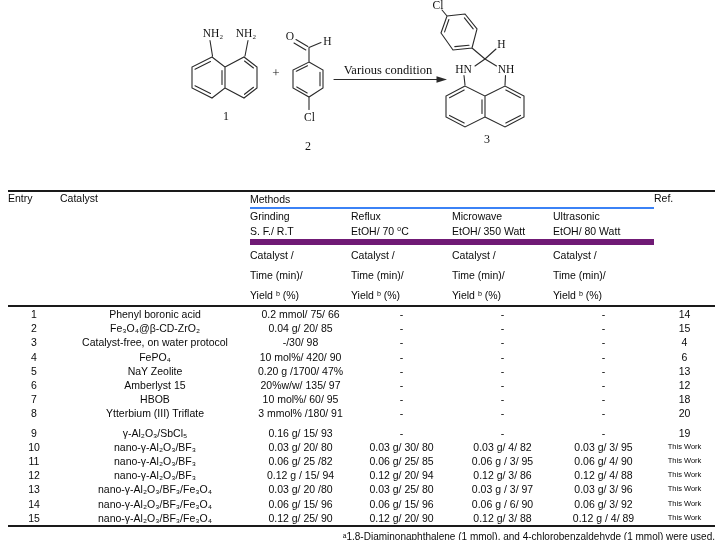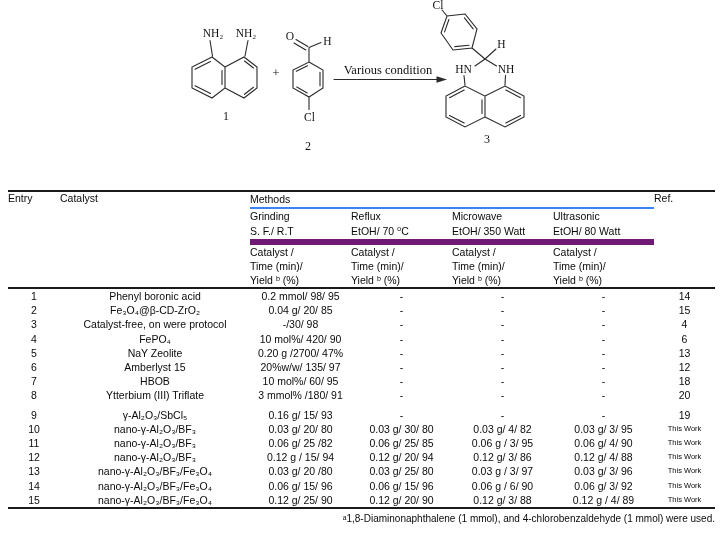--- a/index.html
+++ b/index.html
@@ -20,21 +20,21 @@
   table.results{
     border-collapse:collapse;table-layout:fixed;width:707px;
     border-top:2px solid #1a1a1a;border-bottom:2px solid #1a1a1a;
     font-size:10.5px;color:#0a0a0a;
   }
   table.results th{font-weight:normal;vertical-align:top;padding:0;text-align:left;}
   table.results td{padding:0;text-align:center;line-height:14.2px;white-space:nowrap;overflow:visible;}
   th.rowspan-head{padding-top:2px;font-size:10.5px;}
   th.methods-head{border-bottom:2px solid #3b82f6;line-height:15px;padding:1px 0 1px;}
   th.method-name{border-bottom:6px solid #701a75;white-space:pre-line;line-height:15px;padding:1px 0 2px;}
-  th.method-sub{white-space:pre-line;line-height:14px;padding:1px 0 0;border-bottom:2px solid #1a1a1a;}
+  th.method-sub{white-space:pre-line;line-height:20px;padding:1px 0 0;border-bottom:2px solid #1a1a1a;}
   th.hdr-bottom{border-bottom:2px solid #1a1a1a;}
   td.cat{padding-right:42px;}
   tr.gap-above td{padding-top:5px;}
   td.ref-small{font-size:7.5px;}
   .footnote{font-size:10px;line-height:12.5px;margin-top:2px;text-align:right;color:#0a0a0a;}
   .footnote:first-of-type{margin-top:4px;}
 </style>
 </head>
 <body>
 
@@ -119,61 +119,61 @@
 Yield ᵇ (%)</th>
         <th class="method-sub">Catalyst /
 Time (min)/
 Yield ᵇ (%)</th>
       </tr>
     </thead>
     <tbody>
   <tr>
     <td>1</td>
     <td class="cat">Phenyl boronic acid</td>
-    <td>0.2 mmol/ 98/ 95</td>
+    <td>0.2 mmol/ 75/ 66</td>
     <td>-</td>
     <td>-</td>
     <td>-</td>
     <td>14</td>
   </tr>
 
   <tr>
     <td>2</td>
     <td class="cat">Fe₃O₄@β-CD-ZrO₂</td>
     <td>0.04 g/ 20/ 85</td>
     <td>-</td>
     <td>-</td>
     <td>-</td>
     <td>15</td>
   </tr>
 
   <tr>
     <td>3</td>
-    <td class="cat">Catalyst-free, on were protocol</td>
+    <td class="cat">Catalyst-free, on water protocol</td>
     <td>-/30/ 98</td>
     <td>-</td>
     <td>-</td>
     <td>-</td>
     <td>4</td>
   </tr>
 
   <tr>
     <td>4</td>
     <td class="cat">FePO₄</td>
     <td>10 mol%/ 420/ 90</td>
     <td>-</td>
     <td>-</td>
     <td>-</td>
     <td>6</td>
   </tr>
 
   <tr>
     <td>5</td>
     <td class="cat">NaY Zeolite</td>
-    <td>0.20 g /2700/ 47%</td>
+    <td>0.20 g /1700/ 47%</td>
     <td>-</td>
     <td>-</td>
     <td>-</td>
     <td>13</td>
   </tr>
 
   <tr>
     <td>6</td>
     <td class="cat">Amberlyst 15</td>
     <td>20%w/w/ 135/ 97</td>

